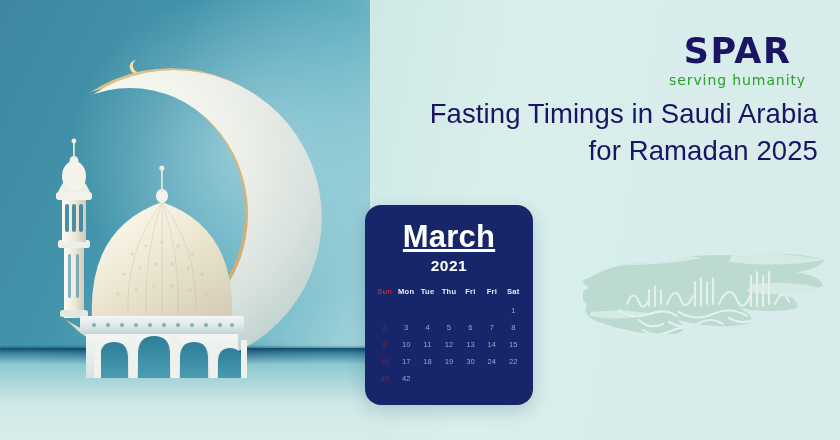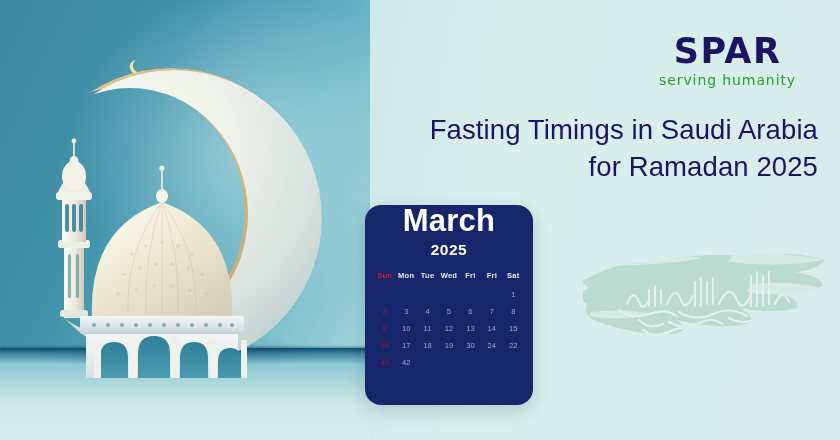--- a/index.html
+++ b/index.html
@@ -30,45 +30,45 @@
     position:absolute;left:30px;bottom:78px;width:290px;height:20px;border-radius:50%;
     background:radial-gradient(ellipse at center,rgba(12,55,85,.45) 0%,rgba(12,55,85,0) 70%);
     filter:blur(4px);
   }
   .moon-wrap{position:absolute;left:12px;top:58px;width:330px;height:320px;}
   .tiny-moon{position:absolute;left:128px;top:58px;width:18px;height:18px;}
   
   .headline{
     position:absolute;right:22px;top:96px;width:460px;
     text-align:right;color:#1b1464;
-    font-size:27.5px;font-weight:400;line-height:1.33;letter-spacing:.1px;margin-top:16px;
+    font-size:27.5px;font-weight:400;line-height:1.33;letter-spacing:.1px;
   }
   .headline .l2{display:block;}
   
-  .logo{position:absolute;right:44px;top:34px;text-align:center;}
+  .logo{position:absolute;right:34px;top:34px;text-align:center;}
   .logo .mark{
     font-size:35px;font-weight:700;color:#1b1464;letter-spacing:1.5px;line-height:1;
     font-family:"DejaVu Sans",sans-serif;
   }
   .logo .tag{
     font-size:14px;color:#2aa02a;letter-spacing:.9px;margin-top:3px;
     font-family:"DejaVu Sans",sans-serif;
   }
   
   .flag{position:absolute;left:583px;top:248px;width:245px;height:128px;opacity:.85;}
   
   .cal{
     position:absolute;left:365px;top:205px;width:168px;height:200px;
     background:#17256b;border-radius:16px;
     box-shadow:0 6px 18px rgba(10,30,70,.18);
     padding:0;box-sizing:border-box;
   }
   .cal-month{
     color:#ffffff;text-align:center;font-size:31px;font-weight:700;
-    letter-spacing:.2px;line-height:1.05;
+    letter-spacing:.2px;padding-top:16px;line-height:1.05;text-decoration:underline;
   }
   .cal-year{color:#ffffff;text-align:center;font-size:15.5px;font-weight:700;margin-top:3px;letter-spacing:.5px;}
   table.grid{
     width:150px;margin:12px auto 0;border-collapse:collapse;table-layout:fixed;
   }
   table.grid th{
     font-size:7.6px;font-weight:700;color:#e9edf7;padding:0 0 6px;text-align:center;letter-spacing:.2px;
   }
   table.grid th.sun{color:#cf1f2e;margin-left:20px;}
   table.grid td{
@@ -314,28 +314,28 @@
       <g opacity=".95">
         <path d="M60 104 q62 -8 110 -2 q-6 5 -22 6 q-44 4 -88 0 z" fill="#e8f4ef"></path>
         <rect x="166" y="100" width="22" height="4" rx="2" fill="#e8f4ef"></rect>
         <rect x="172" y="94" width="4" height="16" rx="2" fill="#e8f4ef"></rect>
       </g>
     </g>
   </svg>
 
   <div class="cal">
     <div class="cal-month">March</div>
-    <div class="cal-year">2025</div>
+    <div class="cal-year">2021</div>
     <table class="grid">
       <thead>
         <tr>
           <th class="sun">Sun</th>
           <th>Mon</th>
           <th>Tue</th>
-          <th>Wed</th>
+          <th>Thu</th>
           <th>Fri</th>
           <th>Fri</th>
           <th>Sat</th>
         </tr>
       </thead>
       <tbody>
         <tr>
           <td class="sun"></td>
           <td></td>
           <td></td>

